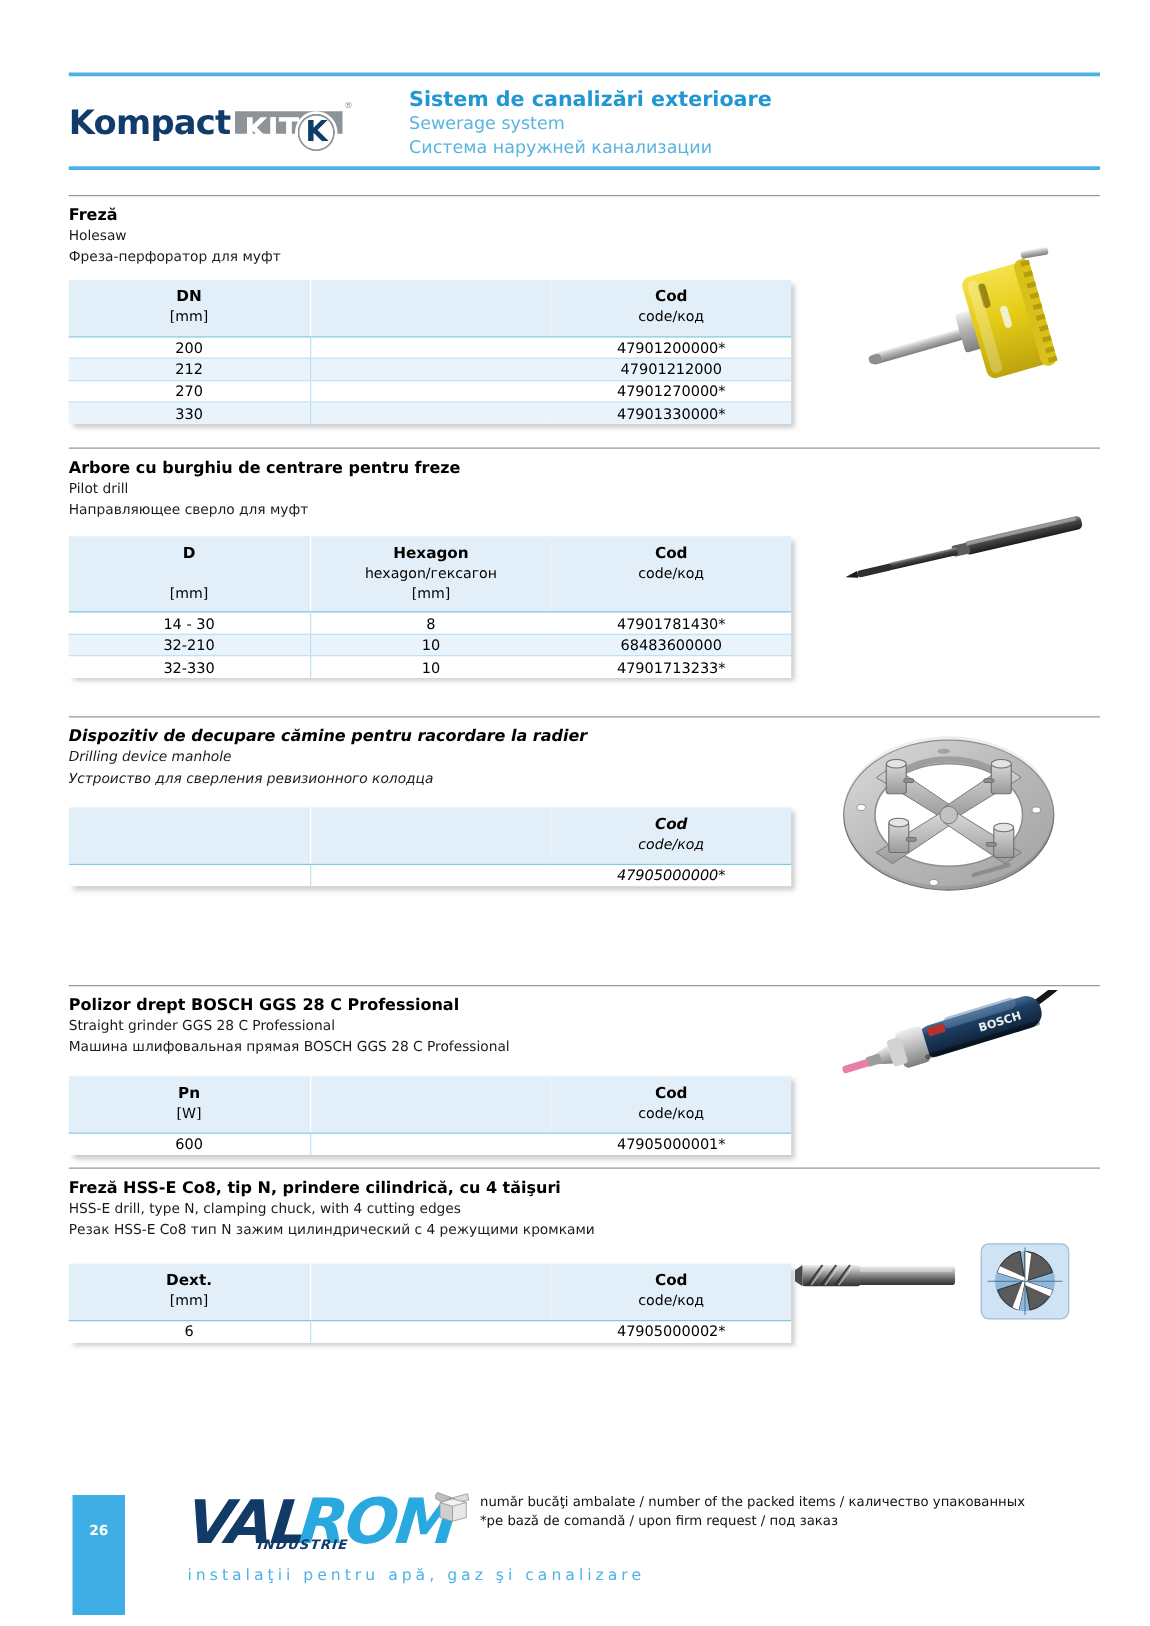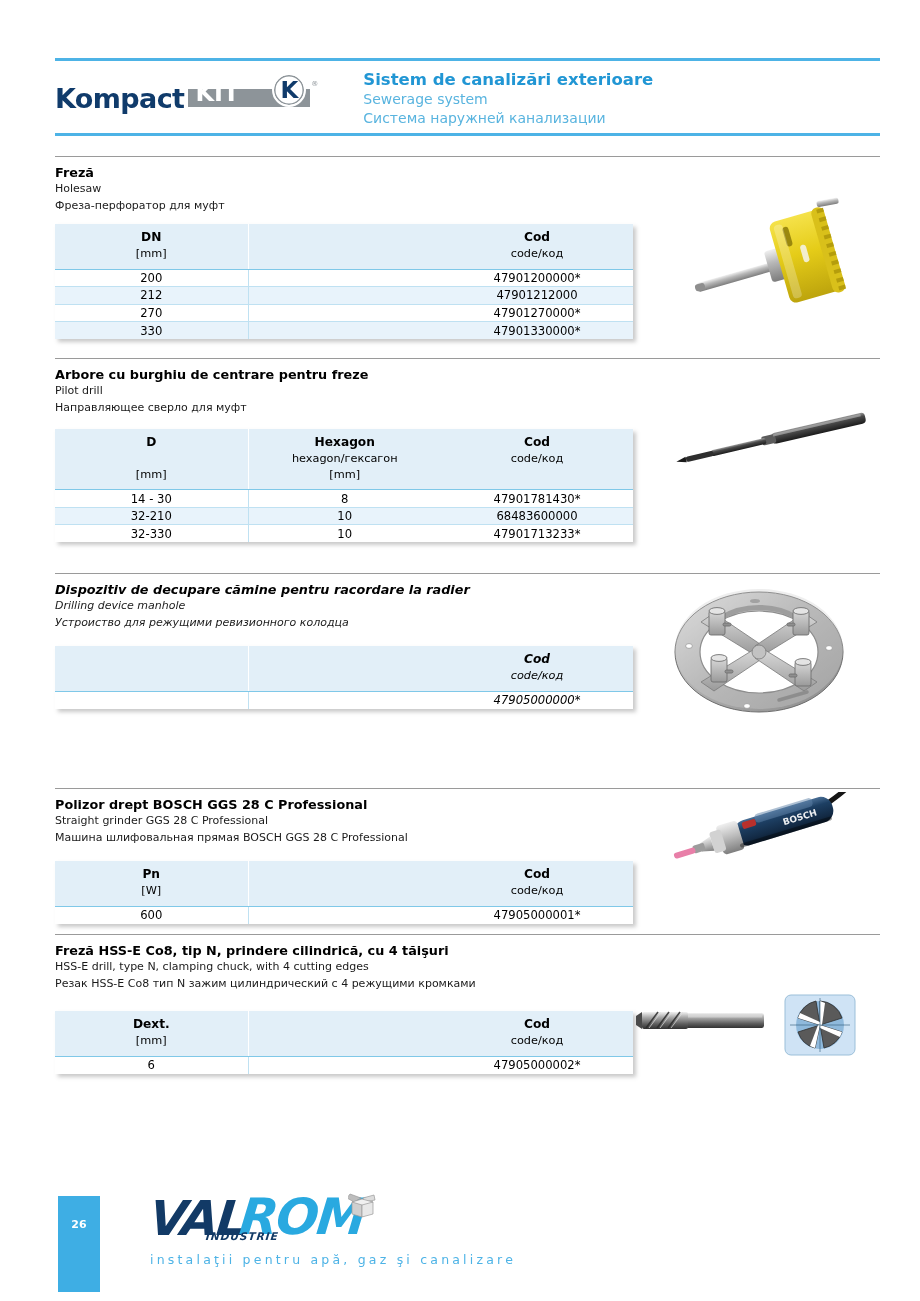--- a/index.html
+++ b/index.html
@@ -19,24 +19,23 @@
   .logo-kompact { display: flex; align-items: center; height: 40px; }
   .logo-kompact-word {
     font-family: "DejaVu Sans", sans-serif;
     font-weight: bold; font-size: 27px; color: #103b6b;
     letter-spacing: -0.6px;
   }
   .logo-kit-box {
     margin-left: 4px;
     background: #8d9499;
     height: 18px;
-    display: flex; align-items: flex-end;
+    display: flex; align-items: flex-start;
     padding: 0 4px 0 7px;
     position: relative;
-    gap: 36px;
   }
   .logo-kit-text {
     font-family: "DejaVu Sans", sans-serif;
     font-weight: bold; font-size: 24px; color: #ffffff; letter-spacing: 0px;
   }
   .logo-kit-circle {
     width: 34px; height: 34px; border-radius: 50%;
     background: #ffffff; border: 2.5px solid #ffffff;
     margin-left: -3px;
     position: relative; z-index: 2;
@@ -324,21 +323,21 @@
     <rect x="22" y="36.5" width="28" height="5.5" rx="2" fill="#2e2e2e"></rect>
     <path d="M22 36.5 L12 39.3 L22 42 Z" fill="#1a1a1a"></path>
     <rect x="112" y="34" width="90" height="2.5" fill="#bdbdbd" opacity="0.55"></rect>
   </g>
 </svg>
 
 <div class="section" style="top:573px;font-style:italic;">
   <div class="sec-rule"></div>
   <div class="sec-title">Dispozitiv de decupare cămine pentru racordare la radier</div>
   <div class="sec-sub">Drilling device manhole</div>
-  <div class="sec-sub ru">Устроиство для режущими ревизионного колодца</div>
+  <div class="sec-sub ru">Устроиство для сверления ревизионного колодца</div>
 
   <div class="tbl-wrap" style="margin-top:16px;">
     <table class="tbl">
       <colgroup>
           <col style="width:193px">
           <col style="width:193px">
           <col style="width:192px">
         </colgroup>
       <thead>
         <tr>
@@ -597,13 +596,17 @@
 </div>
 
 <div class="legend">
   <svg class="box-icon" viewBox="0 0 28 30">
     <polygon points="4,12 14,9 14,27 4,24" fill="#cfcfcf" stroke="#9a9a9a" stroke-width="0.7"></polygon>
     <polygon points="14,9 25,12 25,24 14,27" fill="#e8e8e8" stroke="#9a9a9a" stroke-width="0.7"></polygon>
     <polygon points="2,4 13,8 6,12 -1,8" fill="#bdbdbd" stroke="#9a9a9a" stroke-width="0.7"></polygon>
     <polygon points="15,8 26,5 27,10 16,12" fill="#dcdcdc" stroke="#9a9a9a" stroke-width="0.7"></polygon>
     <polygon points="4,12 14,9 25,12 14,15" fill="#f0f0f0" stroke="#9a9a9a" stroke-width="0.7"></polygon>
   </svg>
+  <div class="legend-text">
+    <div>număr bucăţi ambalate / number of the packed items / каличество упакованных</div>
+    <div>*pe bază de comandă / upon firm request / под заказ</div>
+  </div>
 </div>
 
 </body></html>

